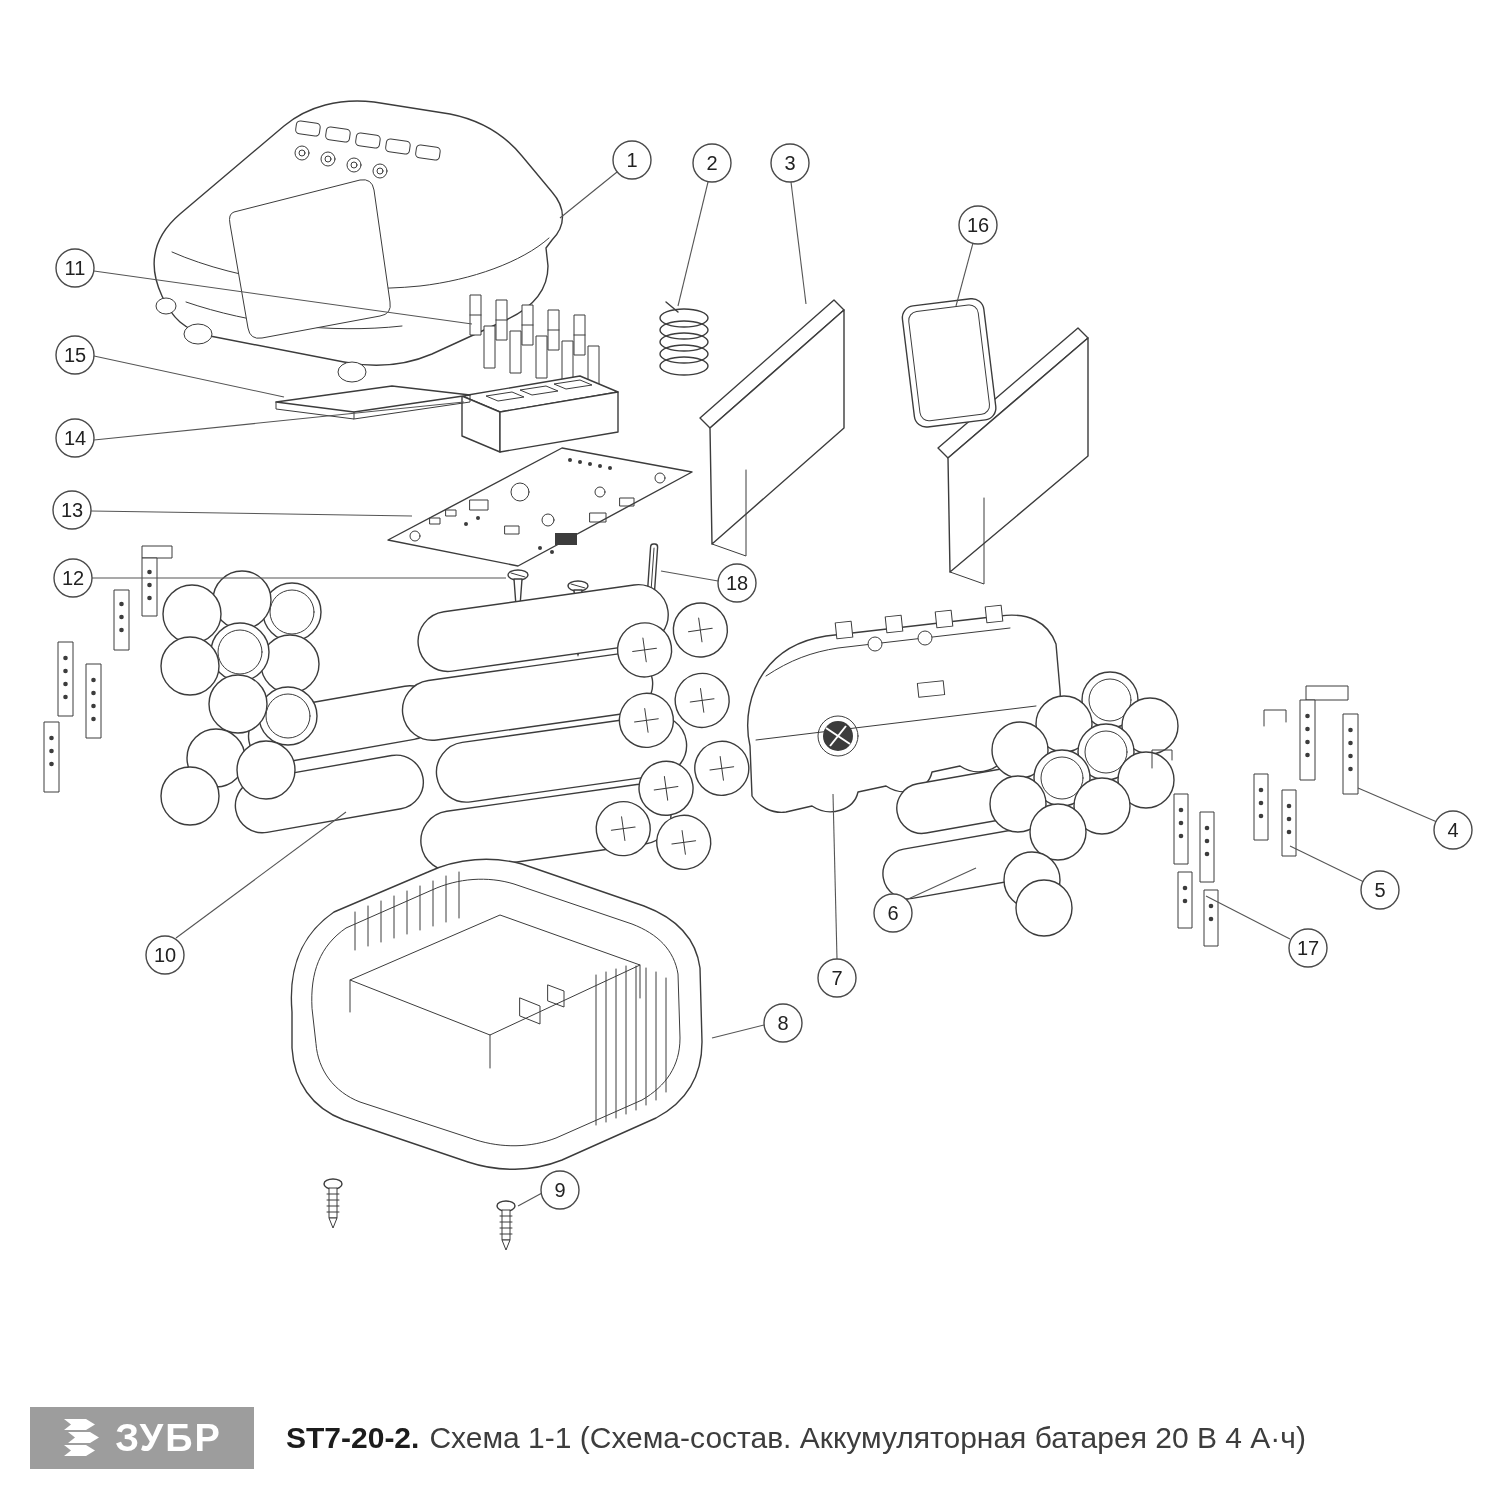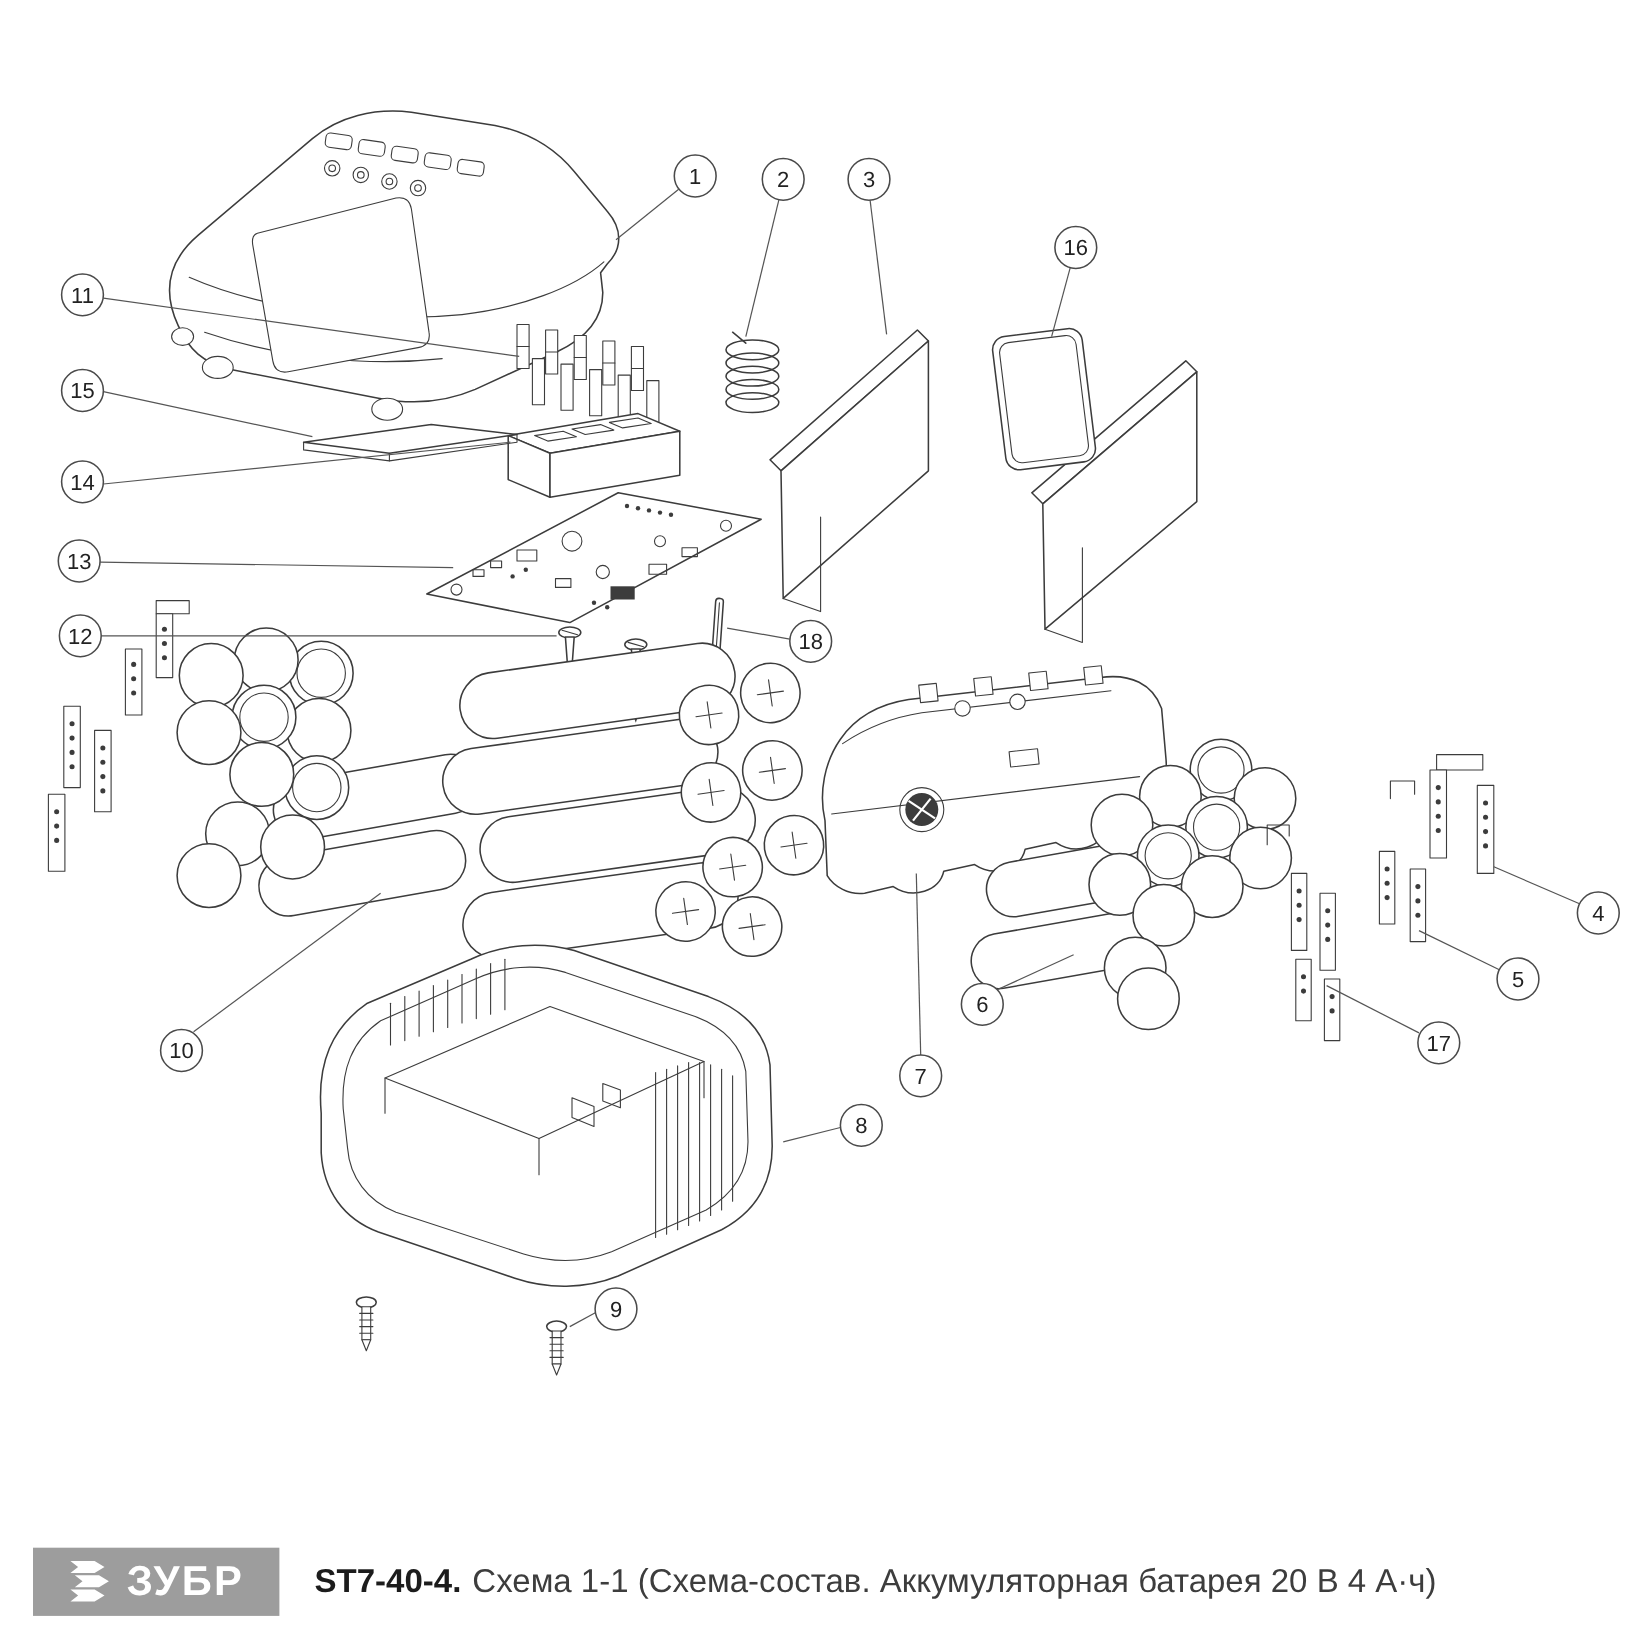--- a/index.html
+++ b/index.html
@@ -467,17 +467,17 @@
 <div class="footer">
   <div class="logo-box">
     <svg width="44" height="42" viewBox="0 0 44 42">
       <polygon points="2,2 24,2 33,7.5 24,13 2,13 9,7.5" fill="#ffffff"></polygon>
       <polygon points="6,15 28,15 37,20.5 28,26 6,26 13,20.5" fill="#ffffff"></polygon>
       <polygon points="2,28 24,28 33,33.5 24,39 2,39 9,33.5" fill="#ffffff"></polygon>
     </svg>
     <span class="logo-text">ЗУБР</span>
   </div>
   <div class="caption">
-    <span class="model">ST7-40-4.</span><span class="desc">Схема 1-1 (Схема-состав. Аккумуляторная батарея 20 В 4 А·ч)</span>
+    <span class="model">ST7-20-2.</span><span class="desc">Схема 1-1 (Схема-состав. Аккумуляторная батарея 20 В 4 А·ч)</span>
   </div>
 </div>
 
 </div>
 
 </body></html>

